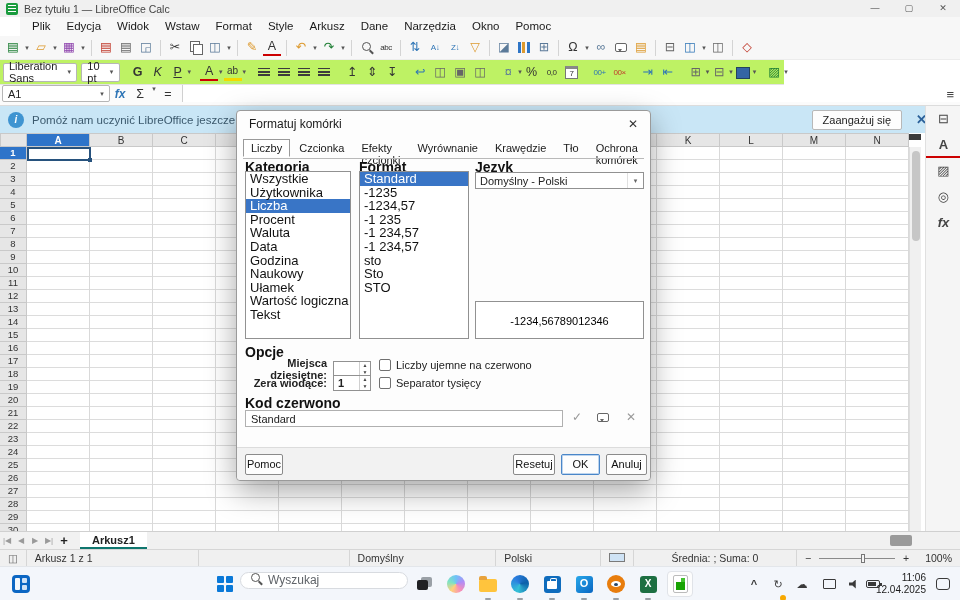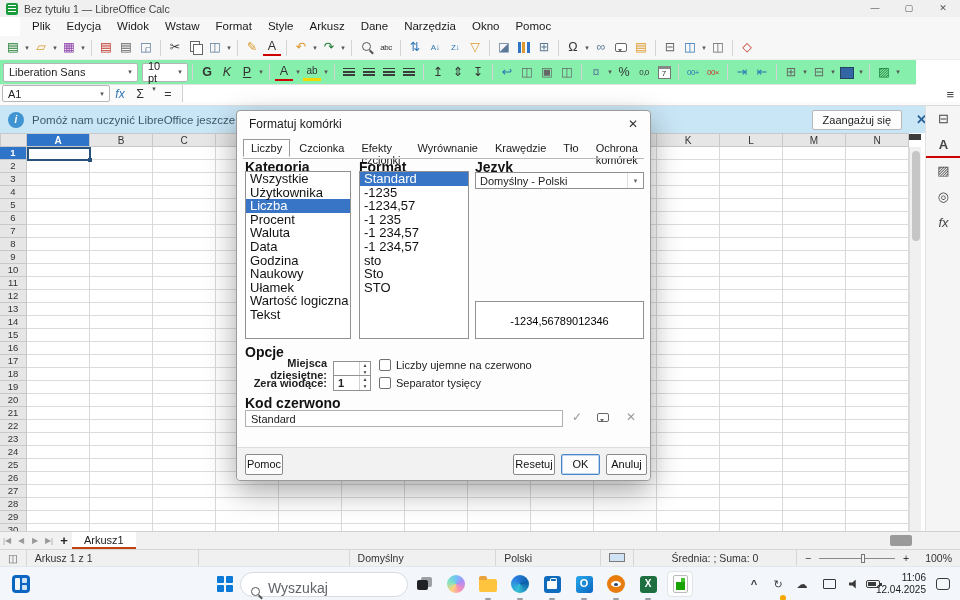--- a/index.html
+++ b/index.html
@@ -12,21 +12,21 @@
   .app-ico::after{content:"";position:absolute;left:2px;top:2px;right:2px;bottom:2px;background:linear-gradient(#fff 0 1px,transparent 1px 3px,#fff 3px 4px,transparent 4px 6px,#fff 6px 7px,transparent 7px);}
   #titlebar .title { font-size:10.5px; color:#444; }
   .winctl { position:absolute; top:0; height:17px; width:34px; text-align:center; line-height:17px; color:#555; font-size:9px; }
 
   
   #menubar { position:absolute; left:0; top:17px; width:960px; height:19px; background:#f7f7f7; display:flex; align-items:center; padding-left:4px;margin-left:20px; }
   #menubar > div { padding:0 8px; height:19px; line-height:19px; font-size:11.5px; color:#1a1a1a; }
 
   
   #toolbar1 { position:absolute; left:0; top:36px; width:960px; height:24px; background:#f7f7f7; display:flex; align-items:center; padding-left:3px; border-bottom:1px solid #ececec; }
-  #toolbar2 { position:absolute; left:0; top:60px; width:916px; height:25px; background:#86efac; display:flex; align-items:center; padding-left:3px; border-bottom:1px solid #e3e3e3; }
+  #toolbar2 { position:absolute; left:0; top:60px; width:784px; height:25px; background:#bef264; display:flex; align-items:center; padding-left:3px; border-bottom:1px solid #e3e3e3; }
   .tbi { min-width:18px; height:19px; line-height:19px; text-align:center; font-size:12.5px; color:#444; margin:0 1px; }
   .dd { width:8px; font-size:7px; color:#555; text-align:center; }
   .sep { width:1px; height:16px; background:#d4d4d4; margin:0 4px; }
   .g-green{color:#1e7e34}.g-amber{color:#dd9a2f}.g-purple{color:#8e44ad}.g-red{color:#c0392b}
   .g-blue{color:#2e75b6}.g-gray{color:#666}.g-dark{color:#333}.g-slate{color:#5b7a99}
   .small-t{font-size:8px; letter-spacing:-0.5px;}
   .u-red{border-bottom:2px solid #cc0000; line-height:15px; height:17px;}
   .u-yellow{border-bottom:3px solid #f4d800; line-height:14px; height:17px; font-size:10px;}
   .combo { height:19px; border:1px solid #b6b6b6; background:#fff; display:flex; align-items:center; font-size:11px; border-radius:2px; }
   .combo .val { padding:0 5px; flex:1; }
@@ -39,21 +39,21 @@
   .i-bub{width:12px;height:9px;border:1px solid #666;border-radius:2px;position:relative;display:inline-block;margin-top:5px;background:#fff;}
   .i-bub::after{content:"";position:absolute;left:2px;bottom:-4px;border:3px solid transparent;border-top-color:#666;border-left-width:2px;border-right-width:2px;}
   .i-cal{width:13px;height:13px;border:1px solid #777;border-top:3px solid #888;display:inline-block;font-size:8px;line-height:9px;text-align:center;color:#333;margin-top:3px;background:#fff;}
   .i-bars{width:12px;height:10px;display:inline-block;margin-top:5px;background:repeating-linear-gradient(to bottom,#3c3c3c 0 1.4px,transparent 1.4px 3.2px);}
   .i-bcolor{width:14px;height:12px;display:inline-block;margin-top:4px;background:#3465a4;border:1px solid #24435c;}
   .i-chart{width:12px;height:11px;display:inline-block;margin-top:4px;background:linear-gradient(90deg,#2e75c6 0 3px,transparent 3px 4.5px,#dd9a2f 4.5px 7.5px,transparent 7.5px 9px,#2e75c6 9px 12px);}
 
   
   #formulabar { position:absolute; left:0; top:85px; width:960px; height:21px; background:#fbfbfb; display:flex; border-bottom:1px solid #dcdcdc; }
   #namebox { width:108px; height:17px; margin-left:2px; }
-  .fx { font-style:italic; color:#2e75b6; font-weight:normal; font-size:12px; }
+  .fx { font-style:italic; color:#2e75b6; font-weight:bold; font-size:12px; }
   #formula-input { flex:1; height:17px; background:#fff; border-left:1px solid #d0d0d0; margin-left:4px; }
   #sidebar-burger{ position:absolute; right:6px; top:2px; font-size:13px; color:#444; }
 
   
   #infobar { position:absolute; left:0; top:106px; width:935px; height:27px; background:#c9e6f6; display:flex; align-items:center; padding:0 8px; }
   .info-ico { width:16px; height:16px; border-radius:50%; background:#3f94d1; color:#fff; text-align:center; line-height:16px; font-size:10px; font-style:italic; font-weight:bold; margin-right:8px; }
   #infobar .msg { color:#3c5a6e; font-size:11.5px; flex:1; }
   #engage-btn { background:#fdfdfd; border:1px solid #b8b8b8; border-radius:2px; padding:3px 10px; font-size:11px; color:#222; margin-right:14px; }
   #infobar-close { color:#2a6099; font-size:13px; font-weight:bold; }
 
@@ -75,41 +75,41 @@
   #vsplit { position:absolute; left:909px; top:134px; width:12px; height:6px; background:#3c3c3c; }
 
   
   #side-strip { position:absolute; left:925px; top:106px; width:35px; bottom:69px; background:#f5f5f5; border-left:1px solid #e0e0e0; }
   .side-ico { width:35px; height:26px; text-align:center; line-height:26px; font-size:13px; color:#444; }
 
   
   #tabbar { position:absolute; left:0; top:531px; width:960px; height:18px; background:#f1f1f1; border-top:1px solid #d0d0d0; display:flex; align-items:center; }
   .nav-b { width:14px; text-align:center; color:#9a9a9a; font-size:8px; }
   #add-sheet { width:16px; text-align:center; font-weight:bold; font-size:13px; color:#222; }
-  .sheet-tab { padding:0 12px; height:17px; line-height:16px; background:#fff; border-bottom:2px solid #c2410c; font-weight:normal; font-size:11px; }
+  .sheet-tab { margin-left:8px; padding:0 12px; height:17px; line-height:16px; background:#fff; border-bottom:2px solid #0f766e; font-weight:bold; font-size:11px; }
   #hthumb { position:absolute; right:48px; top:3px; width:22px; height:11px; background:#9a9a9a; border-radius:2px;}
 
   
   #statusbar { position:absolute; left:0; top:549px; width:960px; height:17px; background:#f0f0f0; border-top:1px solid #d6d6d6; display:flex; align-items:center; font-size:10.5px; color:#333; }
   .sb-sep { width:1px; height:17px; background:#d6d6d6; }
   .sb-z { padding:0 8px; white-space:nowrap; }
   .selmode { width:16px; height:9px; border:1px solid #7a7a7a; background:#cfe3f5; display:inline-block; }
   .zoomline { width:90px; height:1px; background:#8a8a8a; display:inline-block; position:relative; vertical-align:middle; }
   .zoomline .zthumb { position:absolute; left:42px; top:-4px; width:4px; height:9px; background:#f5f5f5; border:1px solid #777; }
 
   
   #taskbar { position:absolute; left:0; top:566px; width:960px; height:34px; background:#f3f6fb; border-top:1px solid #e3e6ea; }
   .tk { position:absolute; top:4px; width:26px; height:26px; display:flex; align-items:center; justify-content:center; }
   .tk .runner { position:absolute; bottom:-3px; left:50%; transform:translateX(-50%); width:6px; height:2.5px; border-radius:2px; background:#9aa0a6; }
   .widgets-i { width:18px; height:18px; background:#0b66c3; border-radius:4px; position:relative; }
   .widgets-i::after{content:"";position:absolute;left:3px;top:3px;width:5px;height:12px;background:#fff;opacity:.95;border-radius:1px;}
   .widgets-i::before{content:"";position:absolute;left:10px;top:3px;width:5px;height:5px;background:#cfe2f7;border-radius:1px;box-shadow:0 7px 0 #cfe2f7;}
   .start-i { width:16px; height:16px; display:grid; grid-template-columns:7px 7px; grid-gap:2px; }
   .start-i i { background:#0a79d8; width:7px; height:7px; border-radius:1px; }
-  #search-pill { position:absolute; left:240px; top:5px; width:168px; height:25px; background:#fff; border:1px solid #d8dbe0; border-radius:13px; display:flex; align-items:flex-end; padding-left:10px; color:#5f6368; font-size:14px; }
+  #search-pill { position:absolute; left:240px; top:5px; width:168px; height:17px; background:#fff; border:1px solid #d8dbe0; border-radius:13px; display:flex; align-items:flex-start; padding-left:10px; color:#5f6368; font-size:12px; }
   #search-pill .mag{margin:0 8px 0 0;}
   .tview-i{width:16px;height:14px;position:relative;}
   .tview-i::before{content:"";position:absolute;left:4px;top:0;width:11px;height:10px;background:#9aa0a6;border-radius:2px;}
   .tview-i::after{content:"";position:absolute;left:0;top:3px;width:11px;height:10px;background:#202124;border-radius:2px;}
   .copilot-i{width:18px;height:18px;border-radius:50%;background:conic-gradient(#6ec2f7,#b08df7,#f78fb8,#ffd27a,#7de3c3,#6ec2f7);}
   .folder-i{width:18px;height:13px;background:#ffc43d;border-radius:2px;position:relative;margin-top:3px;}
   .folder-i::before{content:"";position:absolute;left:0;top:-3px;width:8px;height:4px;background:#e8a33d;border-radius:2px 2px 0 0;}
   .edge-i{width:18px;height:18px;border-radius:50%;background:conic-gradient(from 200deg,#35c1d7,#2b7de0,#0b60a9,#35c1d7);}
   .store-i{width:17px;height:17px;background:#0f6cbd;border-radius:3px;position:relative;}
   .store-i::after{content:"";position:absolute;left:3.5px;top:5px;width:10px;height:8px;background:#fff;border-radius:1px;}

